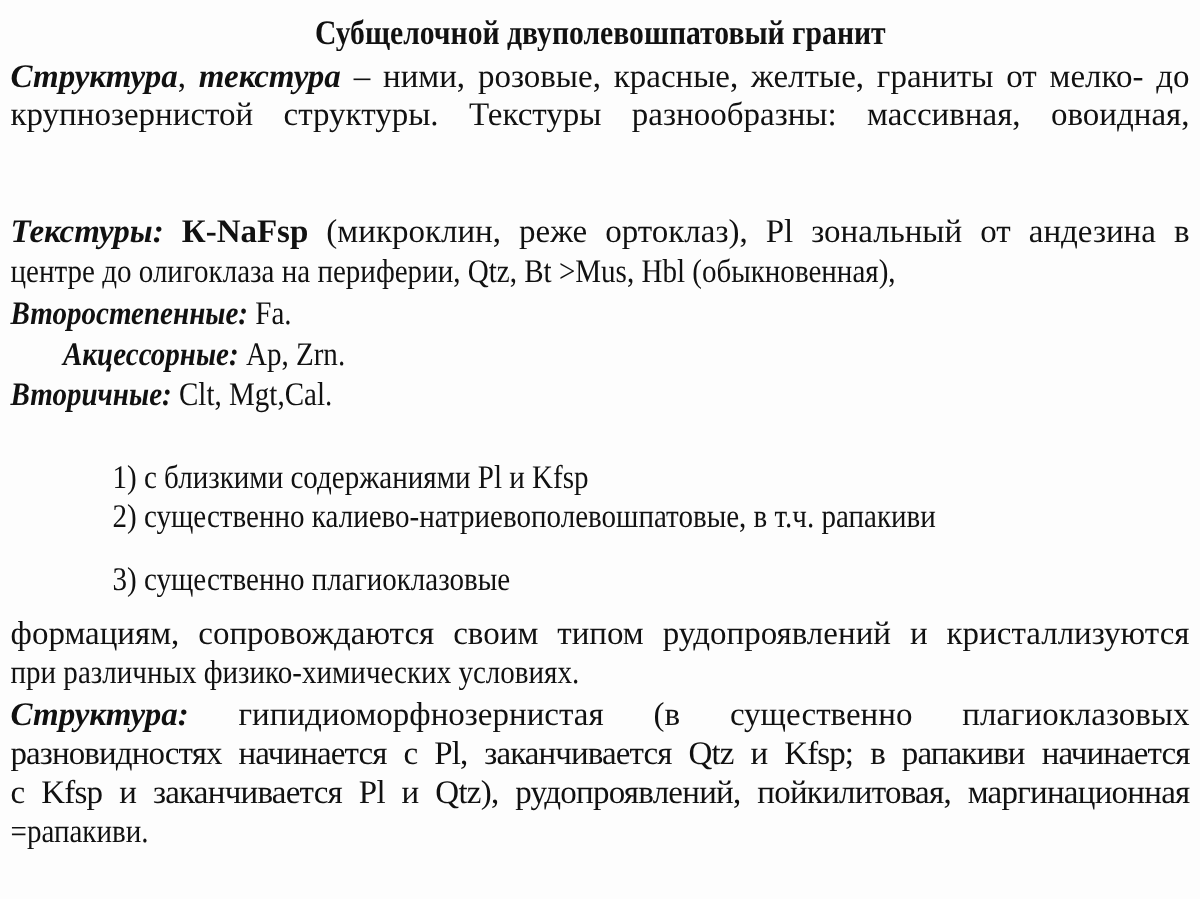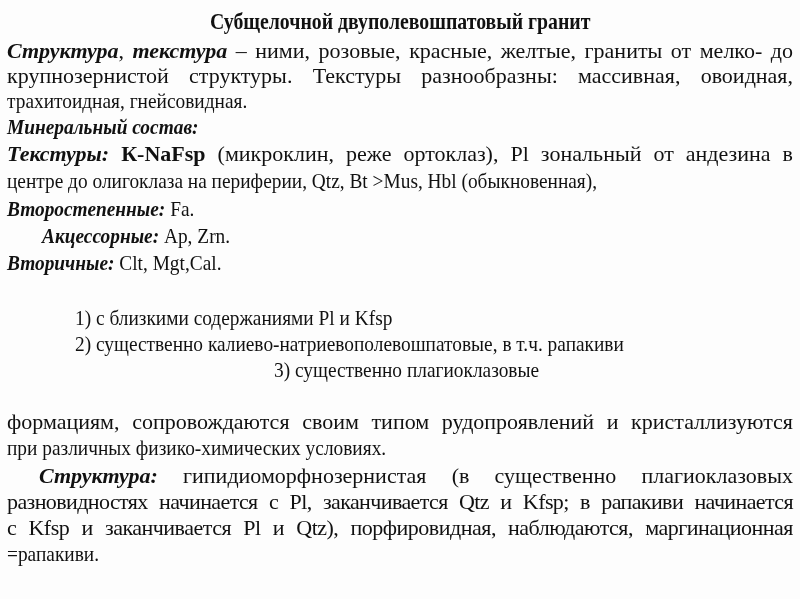--- a/index.html
+++ b/index.html
@@ -27,27 +27,21 @@
   <div class="line title" style="top:9px;">
     <span class="inner" style="transform:scaleX(0.86);">Субщелочной двуполевошпатовый гранит</span>
   </div>
 
   <div class="line just" style="top:38px;">
     <span class="inner" style="width: 786px;"><span class="txt" style="display: block; white-space: normal;"><span class="bi">Структура</span><span>, </span><span class="bi">текстура</span><span> – ними, розовые, красные, желтые, граниты от мелко- до</span></span></span>
   </div>
   <div class="line just" style="top:63px;">
     <span class="inner" style="width: 786px;"><span class="txt" style="display: block; white-space: normal;">крупнозернистой структуры. Текстуры разнообразны: массивная, овоидная,</span></span>
   </div>
-  <div class="line" style="top:88px;">
-    <span class="inner" style="transform:scaleX(0.88);">трахитоидная, гнейсовидная.</span>
-  </div>
 
-  <div class="line" style="top:114px;">
-    <span class="inner bi" style="transform:scaleX(0.88);">Минеральный состав:</span>
-  </div>
   <div class="line just" style="top:141px;">
     <span class="inner" style="width: 786px;"><span class="txt" style="display: block; white-space: normal;"><span class="bi">Текстуры:</span><span class="b"> К-NaFsp</span><span> (микроклин, реже ортоклаз), Pl зональный от андезина в</span></span></span>
   </div>
   <div class="line" style="top:168px;">
     <span class="inner" style="transform:scaleX(0.88);">центре до олигоклаза на периферии, Qtz, Bt &gt;Mus, Hbl (обыкновенная),</span>
   </div>
   <div class="line" style="top:196px;">
     <span class="inner" style="transform:scaleX(0.88);"><span class="bi">Второстепенные:</span><span> Fa.</span></span>
   </div>
   <div class="line" style="top:223px;margin-left:35px;">
@@ -56,37 +50,37 @@
   <div class="line" style="top:250px;">
     <span class="inner" style="transform:scaleX(0.88);"><span class="bi">Вторичные:</span><span> Clt, Mgt,Cal.</span></span>
   </div>
 
   <div class="line indent" style="top:305px;">
     <span class="inner" style="transform:scaleX(0.88);">1) с близкими содержаниями Pl и Kfsp</span>
   </div>
   <div class="line indent" style="top:331px;">
     <span class="inner" style="transform:scaleX(0.88);">2) существенно калиево-натриевополевошпатовые, в т.ч. рапакиви</span>
   </div>
-  <div class="line indent" style="top:357px;text-align:center;">
+  <div class="line indent" style="top:373px;">
     <span class="inner" style="transform:scaleX(0.88);">3) существенно плагиоклазовые</span>
   </div>
 
   <div class="line just" style="top:409px;">
     <span class="inner" style="width: 786px;"><span class="txt" style="display: block; white-space: normal;">формациям, сопровождаются своим типом рудопроявлений и кристаллизуются</span></span>
   </div>
   <div class="line" style="top:435px;">
     <span class="inner" style="transform:scaleX(0.88);">при различных физико-химических условиях.</span>
   </div>
 
   <div class="line just" style="top:463px;">
-    <span class="inner" style="width: 786px;"><span class="txt" style="display: block; white-space: normal; margin-left: 32px;"><span class="bi">Структура:</span><span> гипидиоморфнозернистая (в существенно плагиоклазовых</span></span></span>
+    <span class="inner" style="width: 786px;"><span class="txt" style="display: block; white-space: normal;"><span class="bi">Структура:</span><span> гипидиоморфнозернистая (в существенно плагиоклазовых</span></span></span>
   </div>
   <div class="line just" style="top:489px;">
     <span class="inner" style="width: 786px;"><span class="txt" style="letter-spacing: -0.6px; display: block; white-space: normal;">разновидностях начинается с Pl, заканчивается Qtz и Kfsp; в рапакиви начинается</span></span>
   </div>
   <div class="line just" style="top:515px;">
-    <span class="inner" style="width: 786px;"><span class="txt" style="letter-spacing: -0.5px; display: block; white-space: normal;">с Kfsp и заканчивается Pl и Qtz), порфировидная, наблюдаются, маргинационная</span></span>
+    <span class="inner" style="width: 786px;"><span class="txt" style="letter-spacing: -0.5px; display: block; white-space: normal;">с Kfsp и заканчивается Pl и Qtz), рудопроявлений, пойкилитовая, маргинационная</span></span>
   </div>
   <div class="line" style="top:541px;">
     <span class="inner" style="transform:scaleX(0.88);">=рапакиви.</span>
   </div>
 
 </div>
 
 </body></html>

